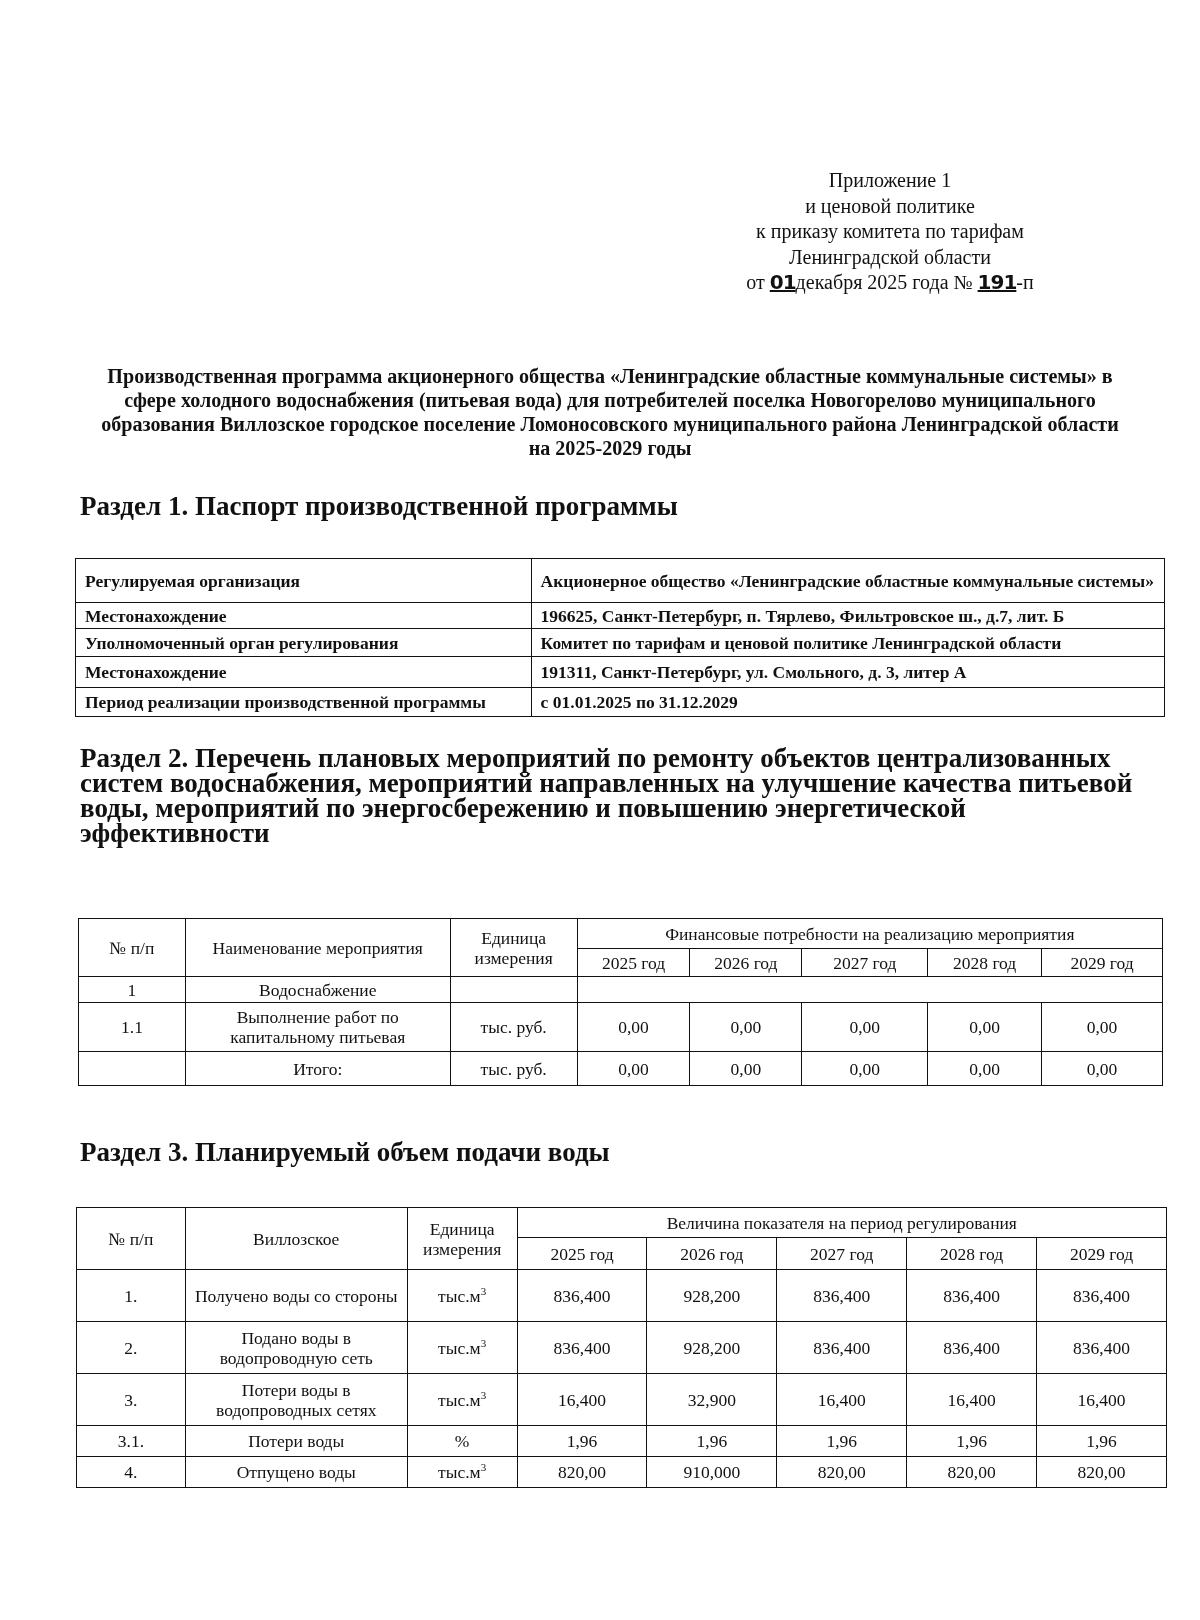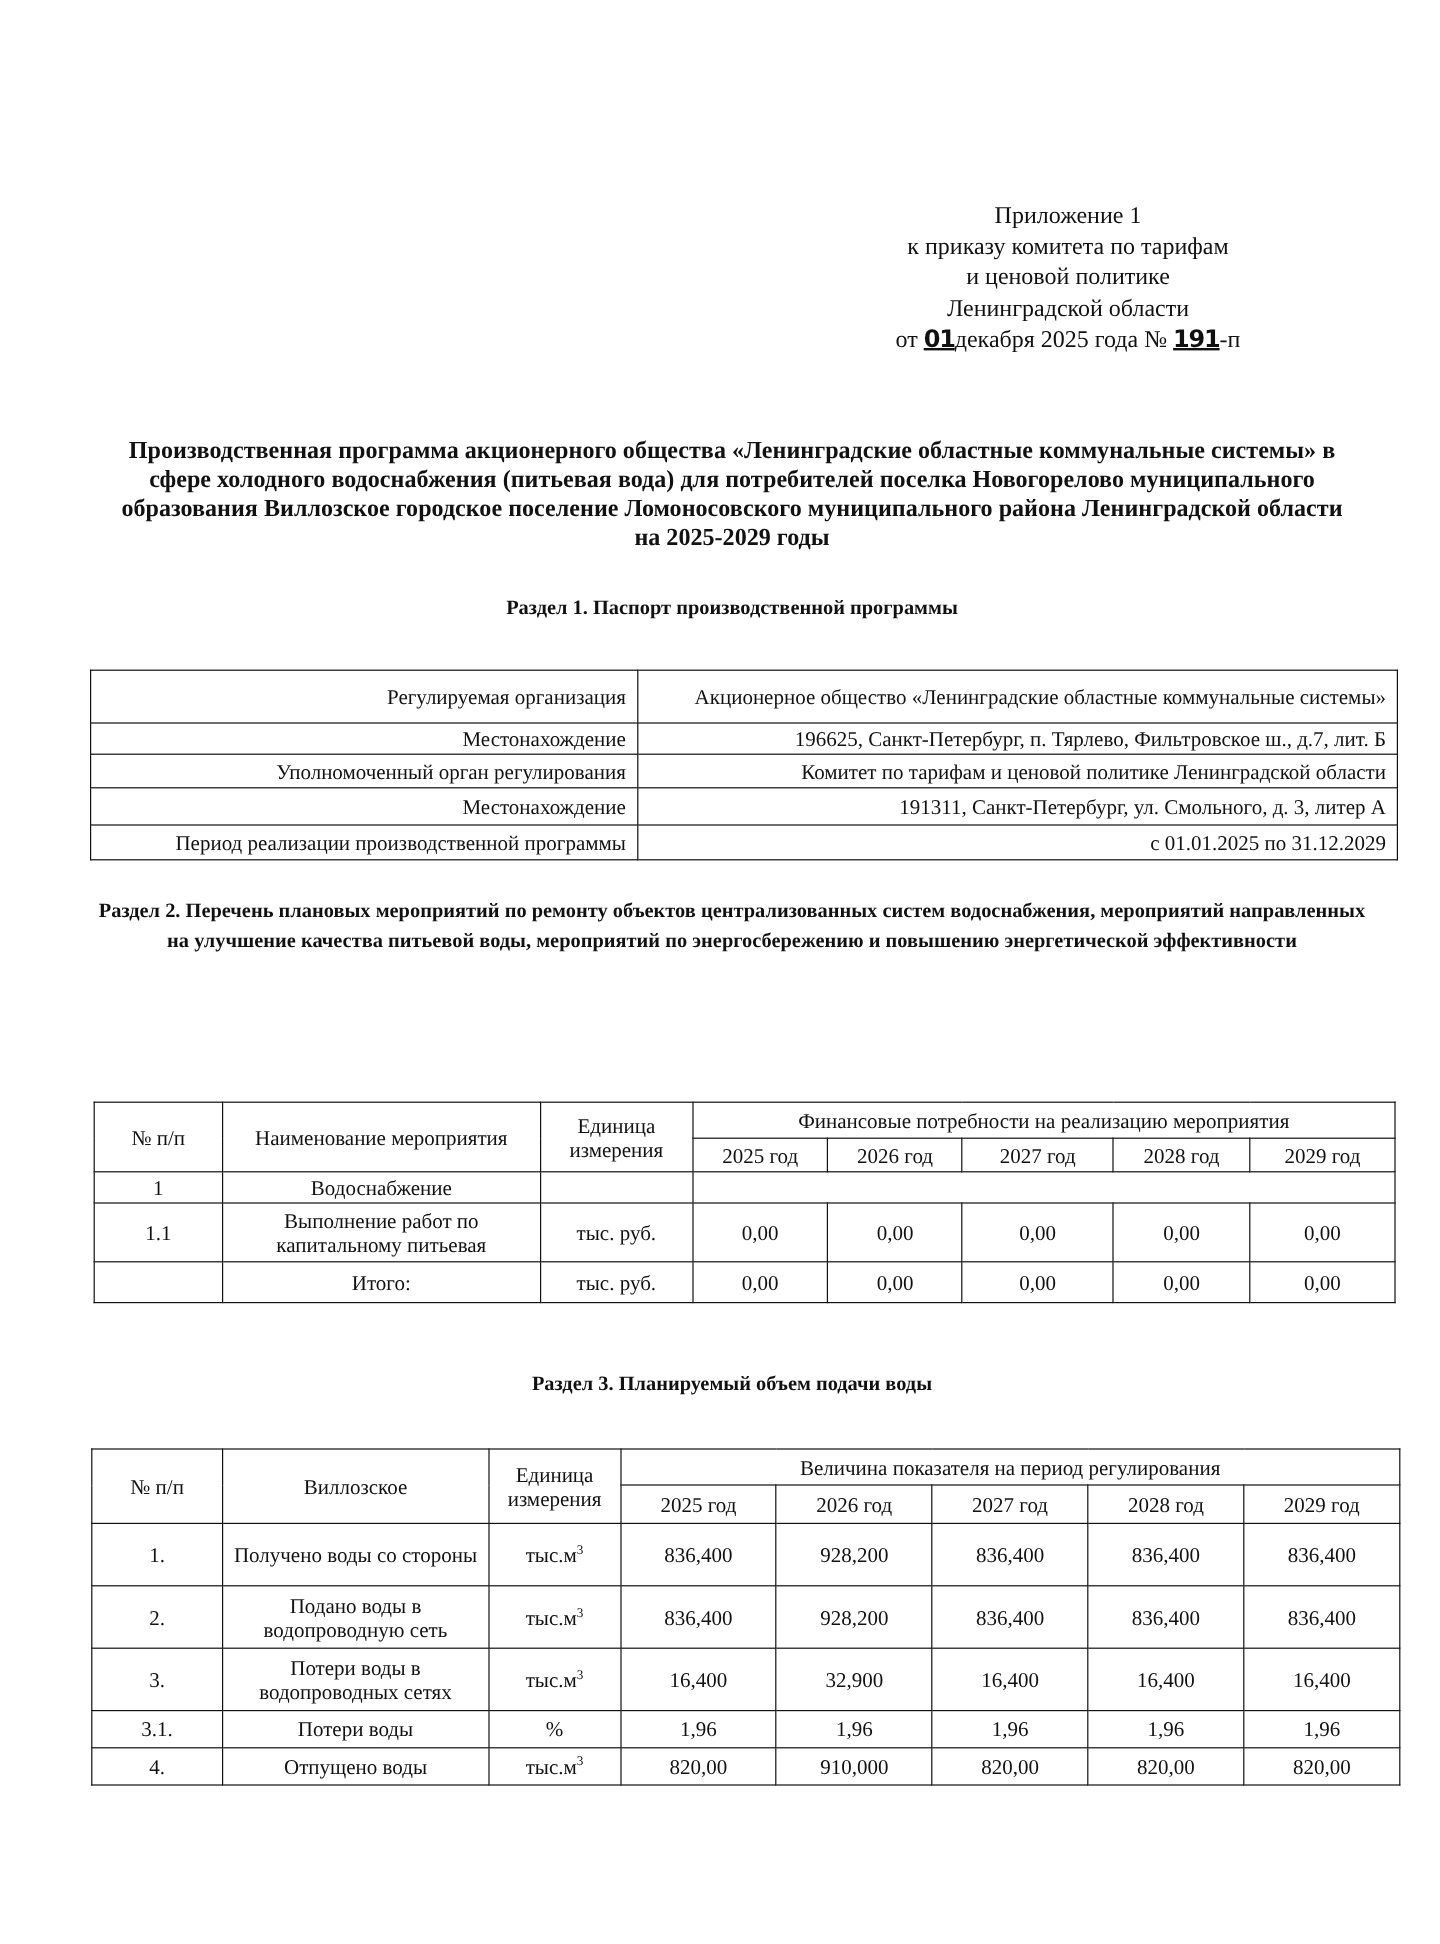--- a/index.html
+++ b/index.html
@@ -14,39 +14,39 @@
   }
   .hand { font-weight: bold; font-family: "DejaVu Sans", sans-serif; font-size: 20px;
     text-decoration: underline; letter-spacing: -1px; }
   .title {
     left: 80px; top: 364px; width: 1060px; text-align: center;
     font-size: 20.5px; font-weight: bold; line-height: 24px;
     font-family: "Liberation Sans Narrow", "Liberation Serif", serif;
     transform: scaleX(0.98);
   }
   .section-h {
-    text-align: center; font-weight: bold; font-size: 17px; line-height: 25px;
+    text-align: left; font-weight: bold; font-size: 27px; line-height: 25px;
   }
   table { border-collapse: collapse; position: absolute; }
   td, th {
     border: 1.6px solid #111; font-weight: normal; font-size: 17.5px; line-height: 20px;
     padding: 0 6px; vertical-align: middle;
   }
-  .t1 td { text-align: right; padding: 2px 9px; }
+  .t1 td { text-align: left; padding: 2px 9px; font-weight: bold; }
   .l { text-align: left; }
   sup { font-size: 11px; line-height: 0; }
   .t2 td, .t2 th, .t3 td, .t3 th { text-align: center; }
 </style>
 </head>
 <body>
 
 <div class="abs appendix">
   <div>Приложение 1</div>
+  <div>и ценовой политике</div>
   <div>к приказу комитета по тарифам</div>
-  <div>и ценовой политике</div>
   <div>Ленинградской области</div>
   <div>
     <span>от </span><span class="hand">01</span><span>декабря 2025 года № </span><span class="hand">191</span><span>-п</span>
   </div>
 </div>
 
 <div class="abs title">Производственная программа акционерного общества «Ленинградские областные коммунальные системы» в сфере холодного водоснабжения (питьевая вода) для потребителей поселка Новогорелово муниципального образования Виллозское городское поселение Ломоносовского муниципального района Ленинградской области на 2025-2029 годы</div>
 
 <div class="abs section-h" style="left:80px; top:494px; width:1060px;">Раздел 1. Паспорт производственной программы</div>
 

